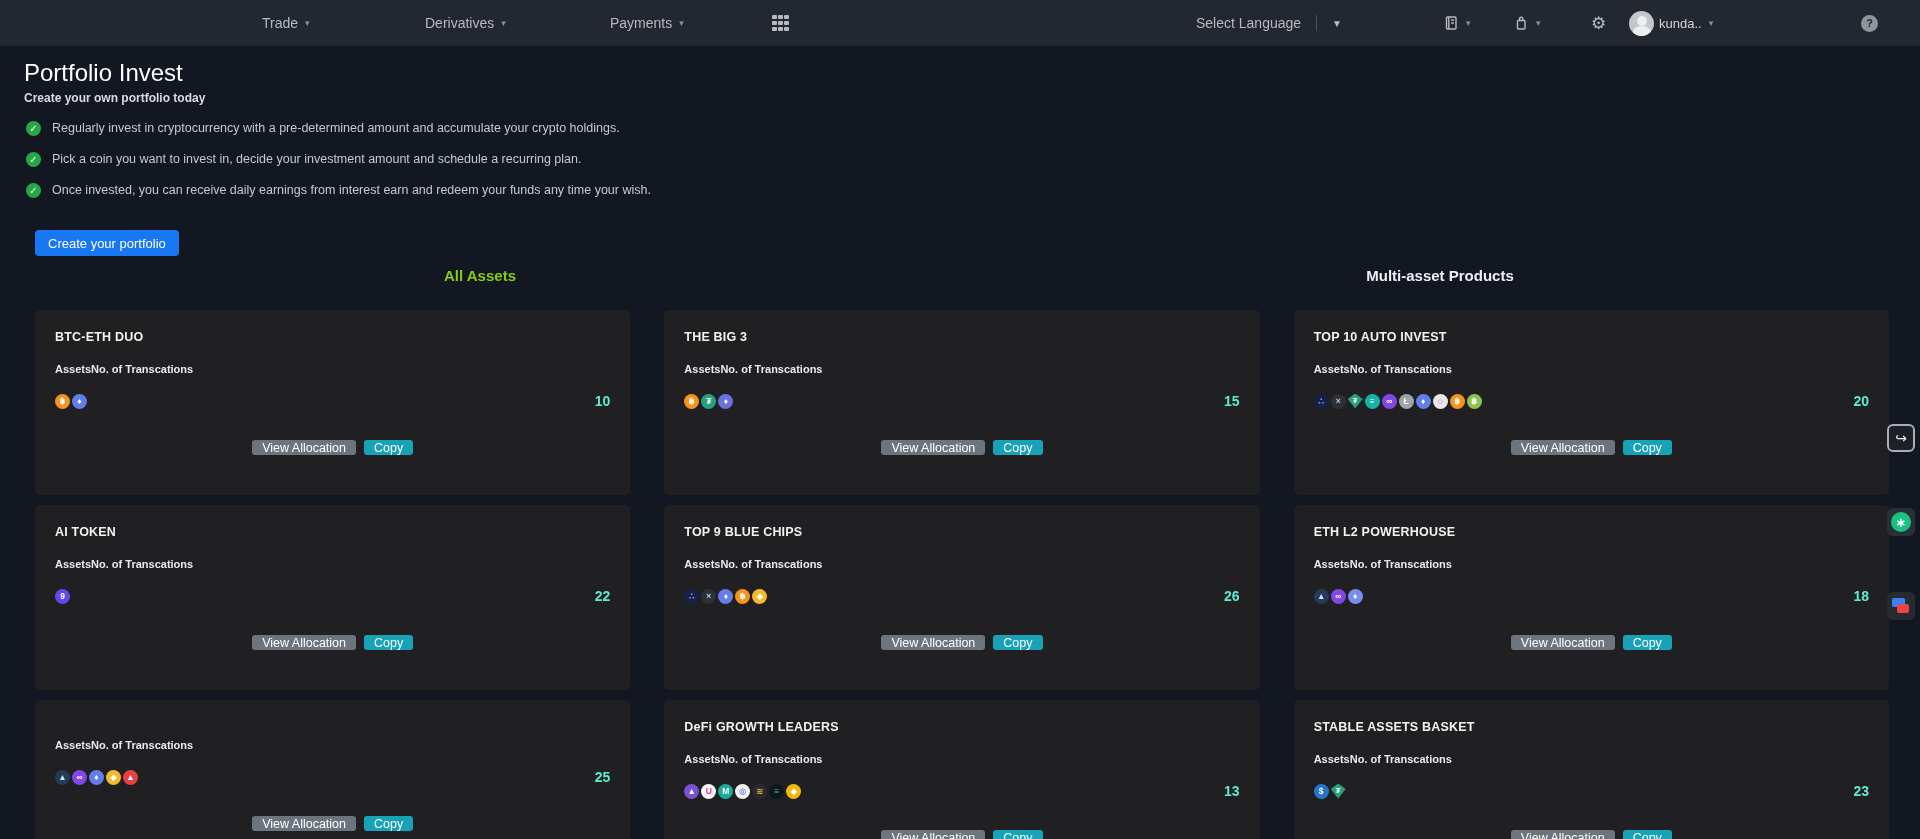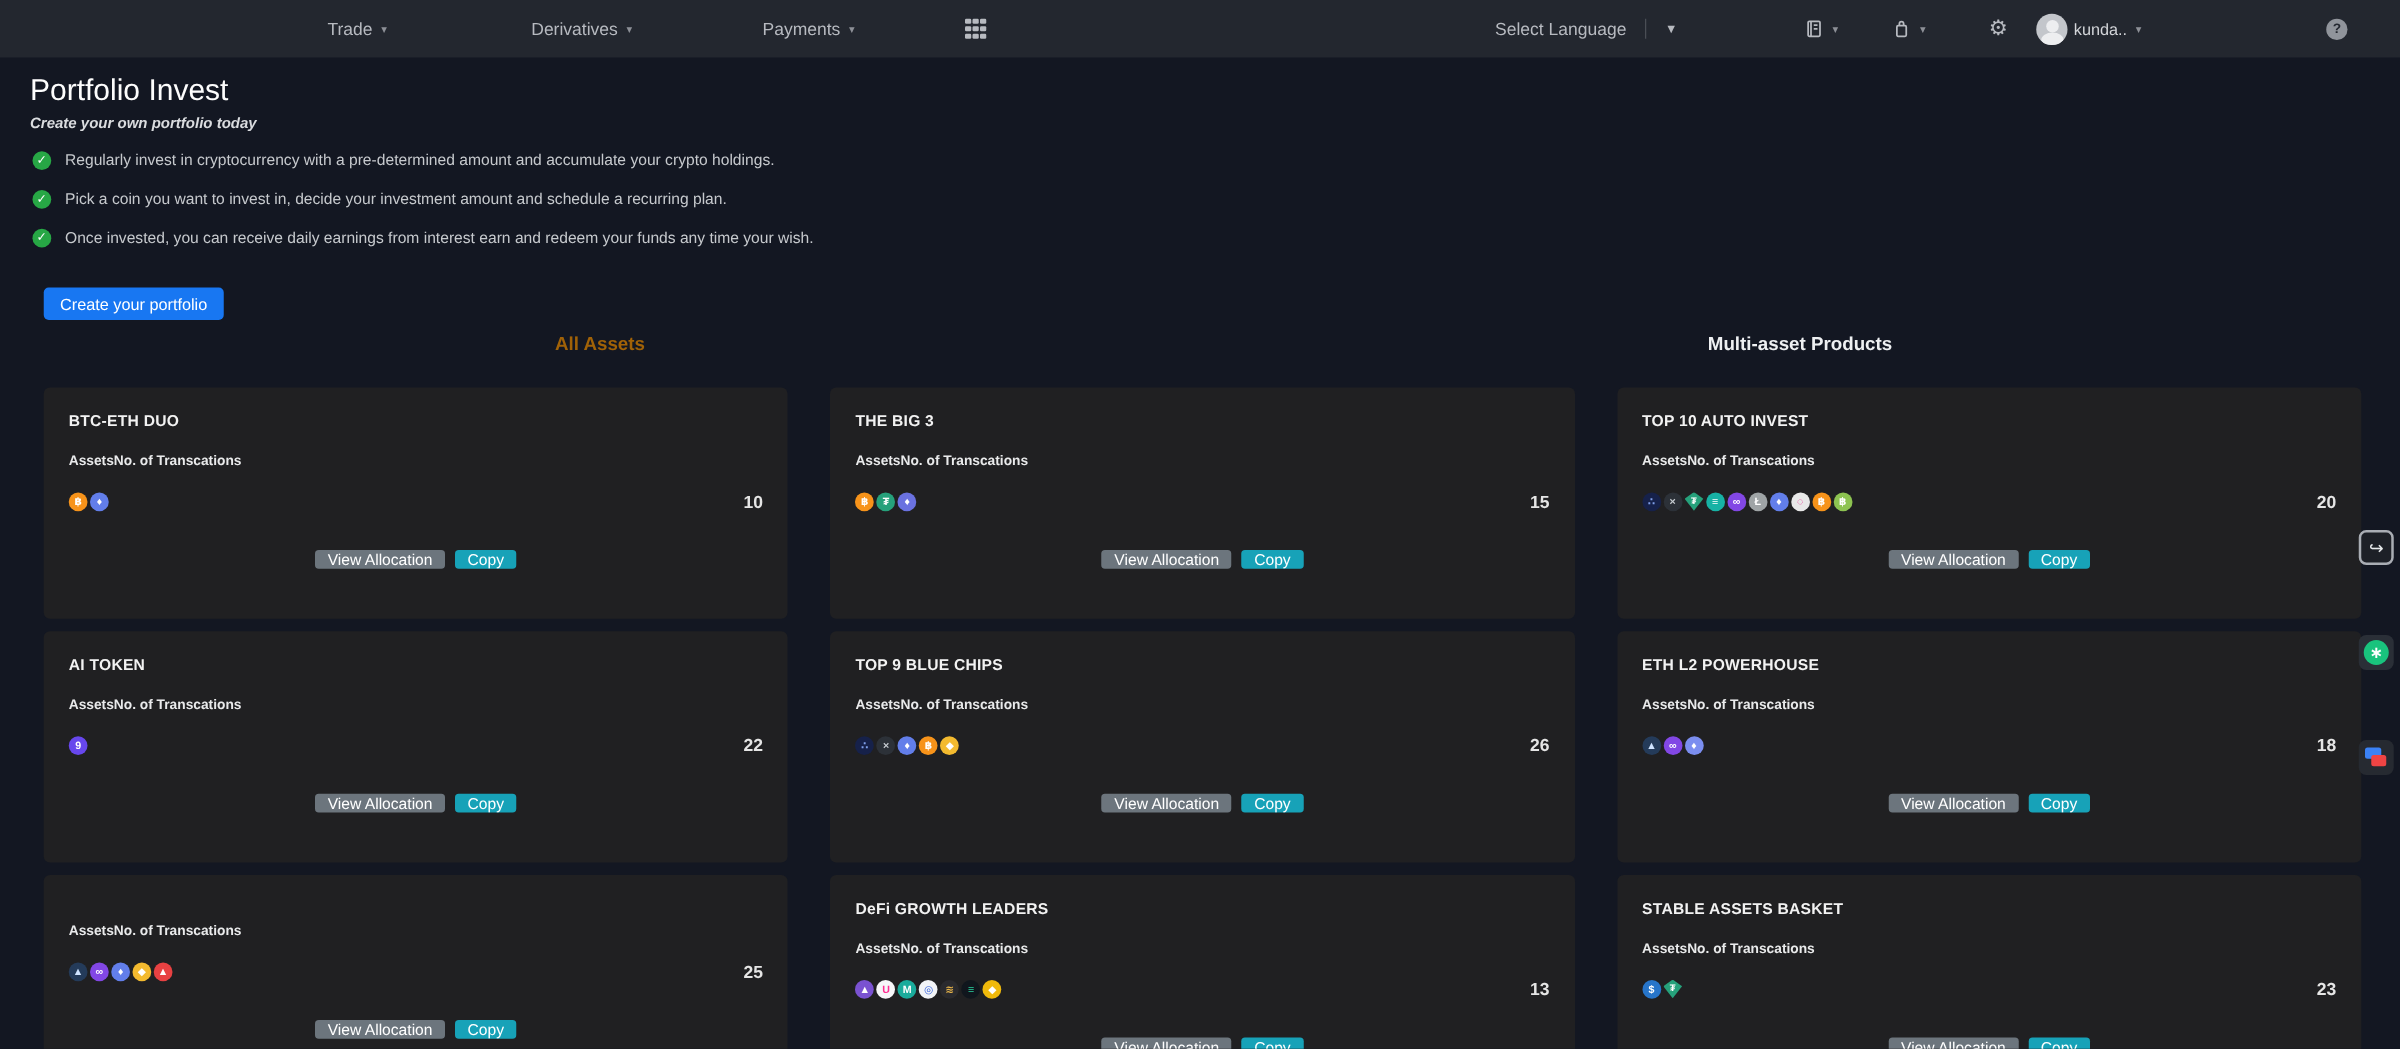--- a/index.html
+++ b/index.html
@@ -27,48 +27,48 @@
   .avatar { width:25px; height:25px; border-radius:50%; background:#c3c6cb; overflow:hidden; position:relative; }
   .avatar i { position:absolute; left:7.5px; top:5px; width:10px; height:10px; border-radius:50%; background:#edeef0; }
   .avatar b { position:absolute; left:3.5px; top:15px; width:18px; height:12px; border-radius:50%; background:#edeef0; }
   .username { color:#d3d5d9; font-size:13px; }
   .help-circle { width:17px; height:17px; border-radius:50%; background:#90949b; color:#23272f;
     font-size:11px; font-weight:bold; display:flex; align-items:center; justify-content:center; }
 
   
   .hero { padding:12px 24px 0; }
   .page-title { font-size:24px; font-weight:500; color:#fdfdfd; line-height:30px; }
-  .page-subtitle { font-style:italic; font-weight:bold; font-size:12px; color:#dadcdf; margin-top:3px; }
+  .page-subtitle { font-weight:bold; font-size:12px; color:#dadcdf; margin-top:3px; }
   .bullets { margin-top:15px; margin-left:2px; }
   .bullet { display:flex; align-items:center; gap:11px; height:16px; margin-bottom:15px; font-size:12.5px; color:#c6c9cd; }
   .check { width:15px; height:15px; border-radius:50%; background:#27a745; color:#fff; font-size:10px;
     display:flex; align-items:center; justify-content:center; flex:0 0 15px; }
   .cta-btn { margin:17px 0 0 11px; border:none; color:#fff; font-size:13px; border-radius:4px;
     padding:6px 13px; height:26px; cursor:pointer; font-family:inherit; }
 
   
   .section-headers { display:flex; margin-top:11px; }
   .section-headers > div { width:50%; text-align:center; font-size:15px; font-weight:bold; }
-  .sec-left { color:#a16207; cursor:pointer; }
+  .sec-left { color:#84cc16; cursor:pointer; }
   .sec-right { color:#eef0f2; cursor:pointer; }
 
   
   .grid {
     margin:26px 31px 0 35px;
     display:grid; grid-template-columns:repeat(3,1fr); column-gap:34px; row-gap:10px;
   }
   .card { background:#202022; border-radius:5px; height:185px; padding:20px; }
   .card-title { font-size:12.5px; font-weight:bold; color:#f2f2f2; line-height:14px; letter-spacing:.2px; }
   .card-labels { display:flex; justify-content:flex-start; margin-top:19px; font-size:11px; font-weight:bold; color:#e9eaeb; line-height:13px; }
   .card-assets-row { display:flex; justify-content:space-between; align-items:center; margin-top:17px; height:16px; }
   .coins { display:flex; align-items:center; }
   .coin { width:15px; height:15px; border-radius:50%; margin-right:2px; color:#fff;
     font-size:8.5px; font-weight:bold; display:inline-flex; align-items:center; justify-content:center; line-height:1; }
   .coin-diamond { border-radius:0; clip-path:polygon(50% 0,100% 36%,50% 100%,0 36%); font-size:7.5px; }
-  .tx-count { font-size:14px; font-weight:bold; color:#e5e5e5;text-align:center; }
+  .tx-count { font-size:14px; font-weight:bold; color:#5eead4;text-align:center; }
   .card-actions { display:flex; justify-content:center; gap:8px; margin-top:31px; }
   .btn { border:none; color:#fff; font-size:12.5px; border-radius:3px; height:15px; padding:0 10px;
     cursor:pointer; font-family:inherit; }
 
   
   .float-btn { position:absolute; right:5px; width:28px; height:28px; border-radius:6px;
     display:flex; align-items:center; justify-content:center; cursor:pointer; }
   .fb-share { top:424px; background:#1d2027; border:2px solid #a9adb4; color:#e8eaed; font-size:14px; }
   .fb-gpt { top:508px; background:#2a2f37; }
   .fb-gpt i { width:20px; height:20px; border-radius:50%; background:#19c37d; color:#fff; font-size:13px;

